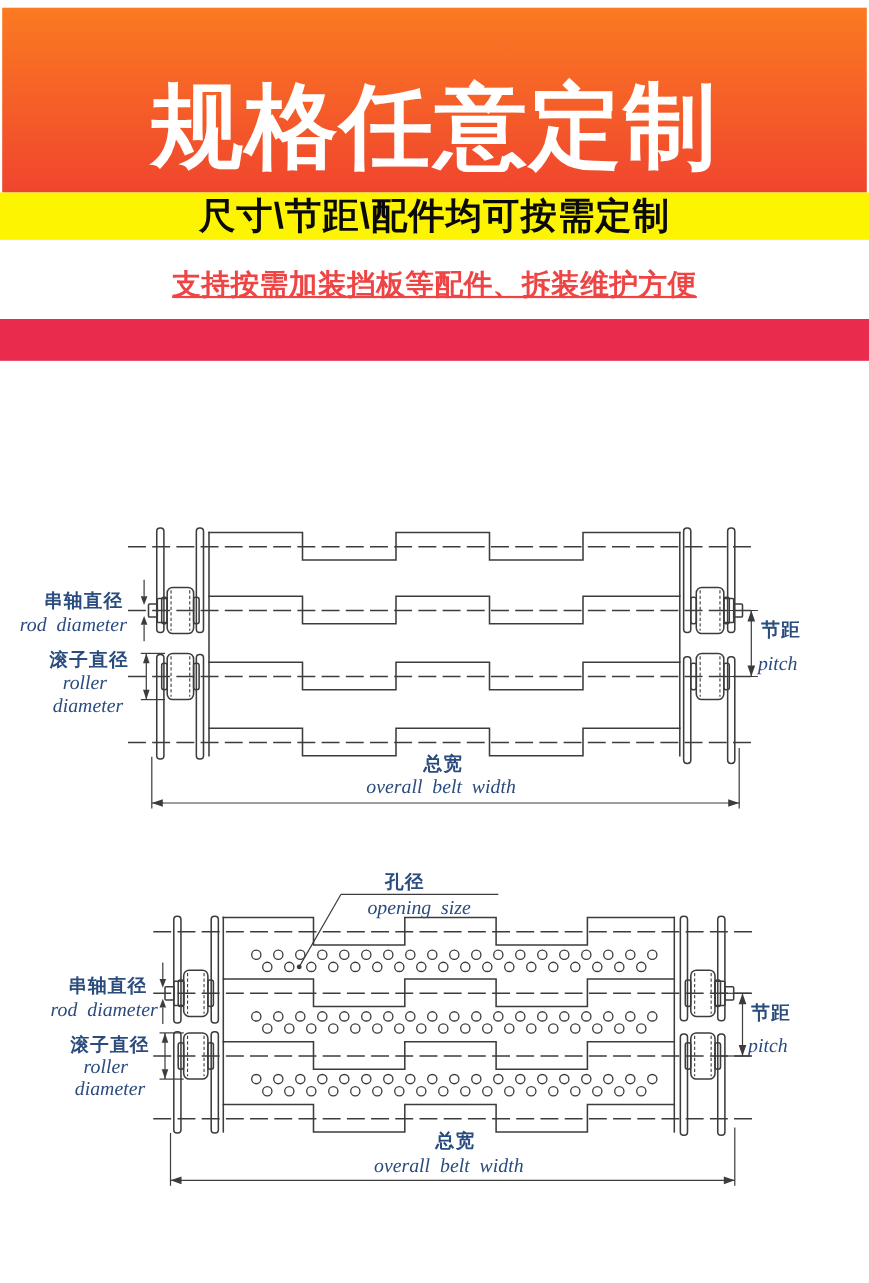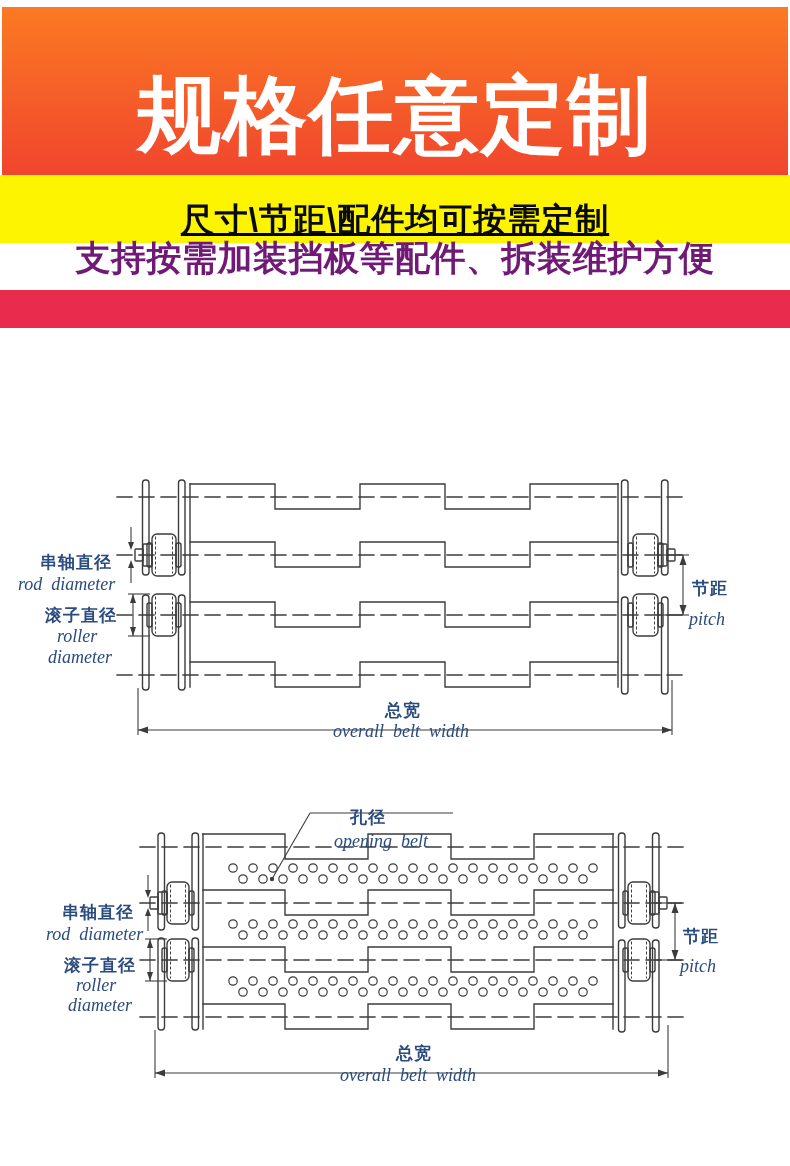--- a/index.html
+++ b/index.html
@@ -5,35 +5,35 @@
   html,body{margin:0;padding:0;background:#fff;}
   #page{position:relative;width:790px;height:1166px;background:#fff;overflow:hidden;
         font-family:"Liberation Sans",sans-serif;}
   
   #banner{position:absolute;left:2px;top:7px;width:786px;height:168px;
           background:linear-gradient(to bottom,var(--banner-top),var(--banner-bottom));
           display:flex;justify-content:center;align-items:flex-start;}
   #banner h1{margin:66px 0 0 0;font-size:84px;line-height:1;font-weight:900;color:#ffffff;
              letter-spacing:2px;white-space:nowrap;text-align:right;}
   
-  #subbar{position:absolute;left:0;top:175px;width:790px;height:68px;background:var(--yellow);
-          display:flex;justify-content:center;align-items:flex-end;text-decoration:underline;}
+  #subbar{position:absolute;left:0;top:175px;width:790px;height:43px;background:var(--yellow);
+          display:flex;justify-content:center;align-items:center;}
   #subbar span{font-size:33px;font-weight:800;color:#0a0a0a;letter-spacing:1px;white-space:nowrap;}
   
   #feature{position:absolute;left:0;top:227px;width:790px;height:62px;
            display:flex;justify-content:center;align-items:center;}
-  #feature span{font-size:35px;font-weight:800;color:#701a75;letter-spacing:0.5px;white-space:nowrap;}
+  #feature span{font-size:26px;font-weight:800;color:#ef4444;letter-spacing:0.5px;white-space:nowrap;text-decoration:underline;}
   
   #redbar{position:absolute;left:0;top:290px;width:790px;height:38px;background:var(--red-bar);}
   
   .diagram{position:absolute;left:0;width:790px;height:330px;}
   #diag1{top:430px;} #diag2{top:780px;}
   .diagram svg{position:absolute;left:0;top:0;}
   .dlabel{position:absolute;color:var(--label);font-family:"Liberation Serif",serif;
-          white-space:pre;line-height:1.1;margin-top:16px;}
+          white-space:pre;line-height:1.1;}
   .cn{font-size:17px;font-weight:700;letter-spacing:1px;}
   .en{font-size:18px;font-weight:400;font-style:italic;}
 </style>
 </head>
 <body>
 
 <div id="page">
 
   <div id="banner">
     <h1>规格任意定制</h1>
@@ -306,21 +306,21 @@
           <circle cx="463" cy="212" r="4.2"></circle>
           <circle cx="483" cy="212" r="4.2"></circle>
           <circle cx="503" cy="212" r="4.2"></circle>
           <circle cx="523" cy="212" r="4.2"></circle>
           <circle cx="543" cy="212" r="4.2"></circle>
           <circle cx="563" cy="212" r="4.2"></circle>
           <circle cx="583" cy="212" r="4.2"></circle>
         </g>
       </svg>
     <div class="dlabel cn" style="left:350px;top:13px">孔径</div>
-    <div class="dlabel en" style="left:334px;top:36px">opening  belt</div>
+    <div class="dlabel en" style="left:334px;top:36px">opening  size</div>
     <div class="dlabel cn" style="left:62px;top:108px">串轴直径</div>
     <div class="dlabel en" style="left:46px;top:129px">rod  diameter</div>
     <div class="dlabel cn" style="left:64px;top:161px">滚子直径</div>
     <div class="dlabel en" style="left:76px;top:180px">roller</div>
     <div class="dlabel en" style="left:68px;top:200px">diameter</div>
     <div class="dlabel cn" style="left:683px;top:132px">节距</div>
     <div class="dlabel en" style="left:680px;top:161px">pitch</div>
     <div class="dlabel cn" style="left:396px;top:249px">总宽</div>
     <div class="dlabel en" style="left:340px;top:270px">overall  belt  width</div>
   </div>

